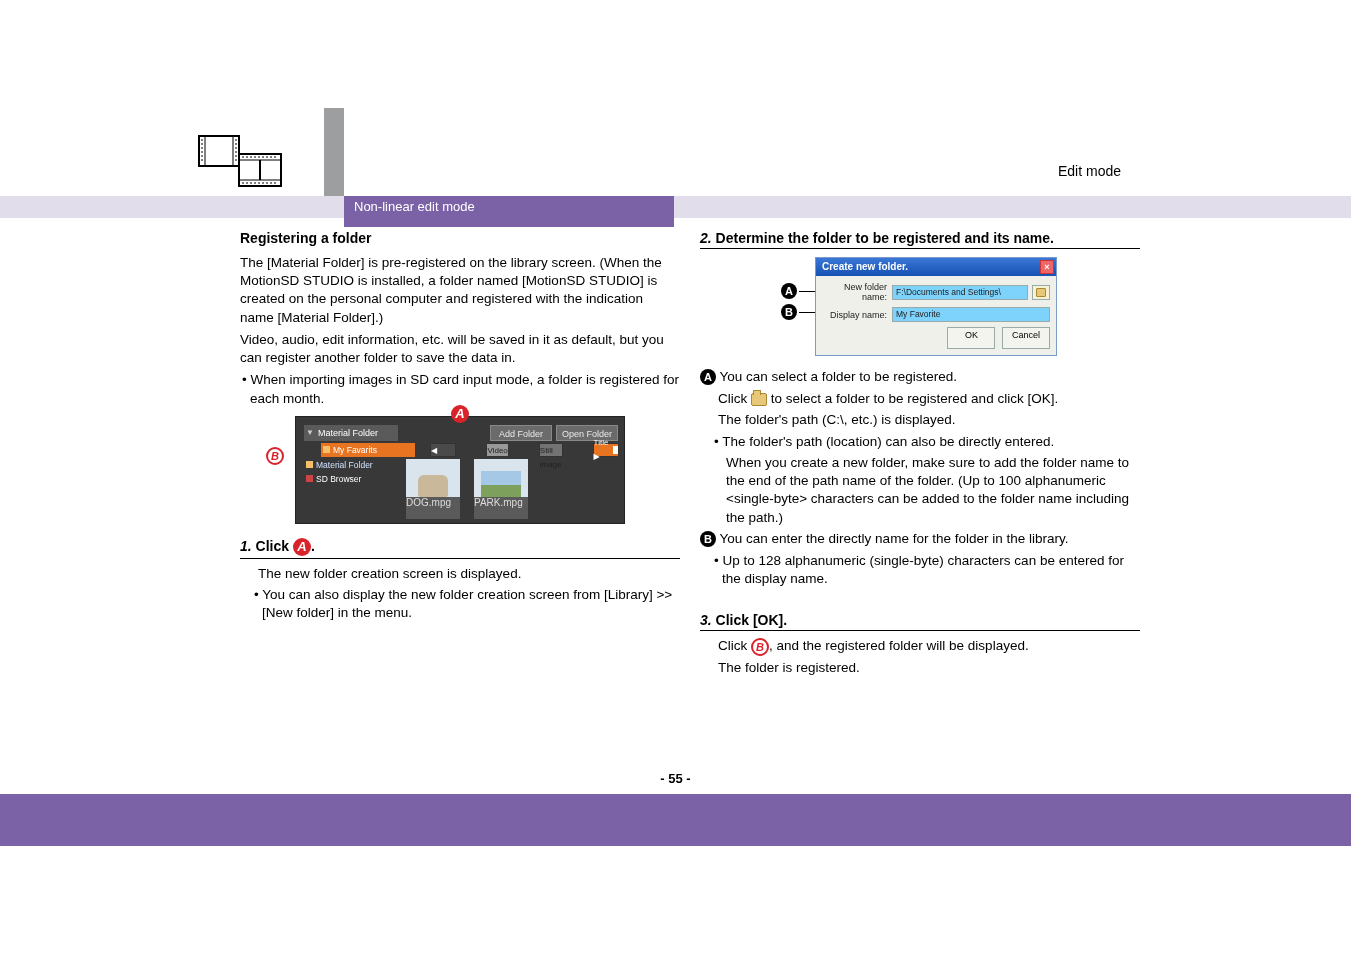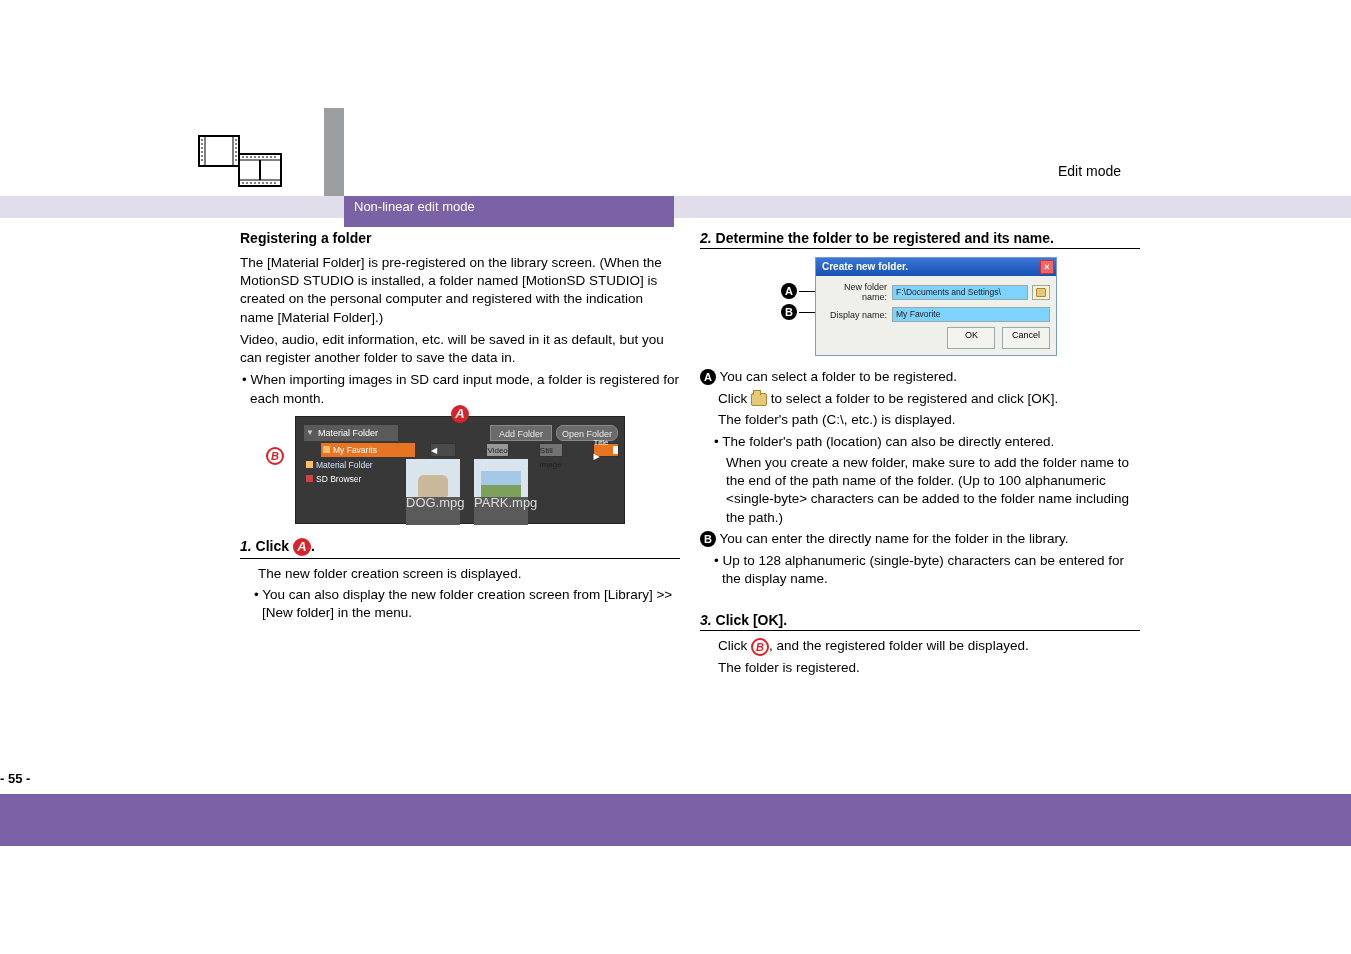--- a/index.html
+++ b/index.html
@@ -31,61 +31,61 @@
 
   
   .libshot { position: relative; width: 330px; height: 108px; margin: 8px auto 14px auto; background: #383838; border: 1px solid #222; }
   .libshot .Ab { position: absolute; top: -12px; left: 50%; transform: translateX(-50%); }
   .libshot .Bb { position: absolute; top: 30px; left: -30px; }
   .lib-top { position: absolute; top: 8px; left: 0; right: 0; height: 18px; }
   .lib-titlebar { position: absolute; left: 8px; top: 0; width: 94px; height: 16px; background: #5a5a5a; color: #fff; font-size: 9px; line-height: 16px; padding-left: 14px; }
   .lib-titlebar::before { content: "▼"; position: absolute; left: 2px; top: 0; font-size: 8px; color: #ccc; }
   .lib-addbtn, .lib-openbtn { position: absolute; top: 0; height: 16px; background: #6b6b6b; color: #e8e8e8; font-size: 9px; line-height: 16px; text-align: center; border: 1px solid #888; }
   .lib-addbtn { right: 72px; width: 62px; }
-  .lib-openbtn { right: 6px; width: 62px; border-radius: 7px; }
+  .lib-openbtn { right: 6px; width: 62px; }
   .lib-row2 { position: absolute; top: 26px; left: 0; right: 0; height: 14px; }
   .lib-fav { position: absolute; left: 25px; top: 0; width: 94px; height: 14px; background: #e87422; color: #fff; font-size: 8.5px; line-height: 14px; padding-left: 12px; }
   .lib-fav::before { content: ""; position: absolute; left: 2px; top: 3px; width: 7px; height: 7px; background: #f6c06b; }
   .lib-tabs { position: absolute; left: 104px; right: 6px; top: 0; height: 14px; display: flex; }
   .lib-tab { height: 14px; font-size: 8px; line-height: 14px; text-align: left; color: #fff; border: 1px solid #333; margin-left: 30px; }
   .lib-tab.edit { background: #4a4a4a; width: 64px; }
   .lib-tab.video { background: #999; color: #222; width: 38px; }
   .lib-tab.still { background: #737373; color: #222; width: 52px; }
   .lib-tab.title { background: #e87422; width: 60px; display: flex; align-items: center; justify-content: center; gap: 2px; }
   .lib-side { position: absolute; left: 8px; top: 41px; width: 94px; }
   .lib-side div { height: 14px; font-size: 8.5px; line-height: 14px; color: #cfe3ff; padding-left: 12px; position: relative; }
   .lib-side div::before { content: ""; position: absolute; left: 2px; top: 3px; width: 7px; height: 7px; background: #f6c06b; }
   .lib-side .sd { color: #fff; }
   .lib-side .sd::before { background: #cc4444; }
   .lib-thumbs { position: absolute; left: 110px; top: 42px; display: flex; gap: 14px; }
   .lib-th { width: 54px; }
   .lib-th .img { width: 54px; height: 38px; background: #d9e4ec; display: flex; align-items: flex-end; justify-content: center; }
   .lib-th .dog { width: 30px; height: 22px; background: #c9b89a; border-radius: 6px 6px 2px 2px; }
   .lib-th .park { width: 40px; height: 26px; background: linear-gradient(#a5c8e6 55%, #7da05c 55%); }
-  .lib-th .cap { height: 28px; background: #5a5a5a; color: #ddd; font-size: 13px; text-align: left; line-height: 11px; }
+  .lib-th .cap { height: 22px; background: #5a5a5a; color: #ddd; font-size: 10px; text-align: left; line-height: 11px; }
 
   
   .dlgwrap { position: relative; width: 290px; margin: 8px auto 12px auto; }
   .dlg { position: relative; margin-left: 40px; width: 242px; border: 1px solid #7a9ac9; background: #f0f0ea; font-size: 9px; }
   .dlg-title { height: 18px; background: linear-gradient(#3a77d6, #1651b3); color: #fff; font-size: 10px; font-weight: bold; line-height: 18px; padding-left: 6px; position: relative; }
   .dlg-close { position: absolute; right: 2px; top: 2px; width: 14px; height: 14px; background: #e66; border: 1px solid #c33; color: #fff; font-size: 9px; line-height: 12px; text-align: center; }
   .dlg-body { padding: 6px 6px 6px 6px; }
   .dlg-row { display: flex; align-items: center; margin-bottom: 5px; }
   .dlg-lab { width: 70px; text-align: right; padding-right: 5px; color: #222; }
   .dlg-inp { flex: 1; height: 15px; border: 1px solid #9aa; background: #7dd3fc; padding-left: 3px; line-height: 13px; font-size: 8.5px; color: #222; }
   .dlg-browse { width: 18px; height: 15px; margin-left: 4px; border: 1px solid #9aa; background: #f6f2d2; position: relative; }
   .dlg-browse .inner { position: absolute; left: 3px; top: 2px; width: 10px; height: 9px; background: #e6c878; border: 1px solid #aa8833; border-radius: 1px; }
   .dlg-btns { text-align: right; margin-top: 2px; }
   .dlg-btn { display: inline-block; width: 48px; height: 22px; border: 1px solid #9aa; background: #f4f4ee; font-size: 9px; line-height: 14px; text-align: center; margin-left: 4px; }
   .dlg-badgeA { position: absolute; left: 6px; top: 26px; }
   .dlg-badgeB { position: absolute; left: 6px; top: 47px; }
   .dlg-lineA { position: absolute; left: 24px; top: 34px; width: 34px; height: 1px; background: #000; }
   .dlg-lineB { position: absolute; left: 24px; top: 55px; width: 44px; height: 1px; background: #000; }
 
-  .pgnum { position: absolute; bottom: 168px; left: 0; right: 0; text-align: left; font-size: 13px; font-weight: bold; }
+  .pgnum { position: absolute; bottom: 168px; left: 0; right: 0; text-align: center; font-size: 13px; font-weight: bold; }
   .purplebar { position: absolute; bottom: 108px; left: 0; right: 0; height: 52px; background: #7b61a6; }
 </style>
 </head>
 <body>
 
 <div class="page">
   <div class="topbar"></div>
   <div class="graybar"></div>
 
   <div class="filmicon">

